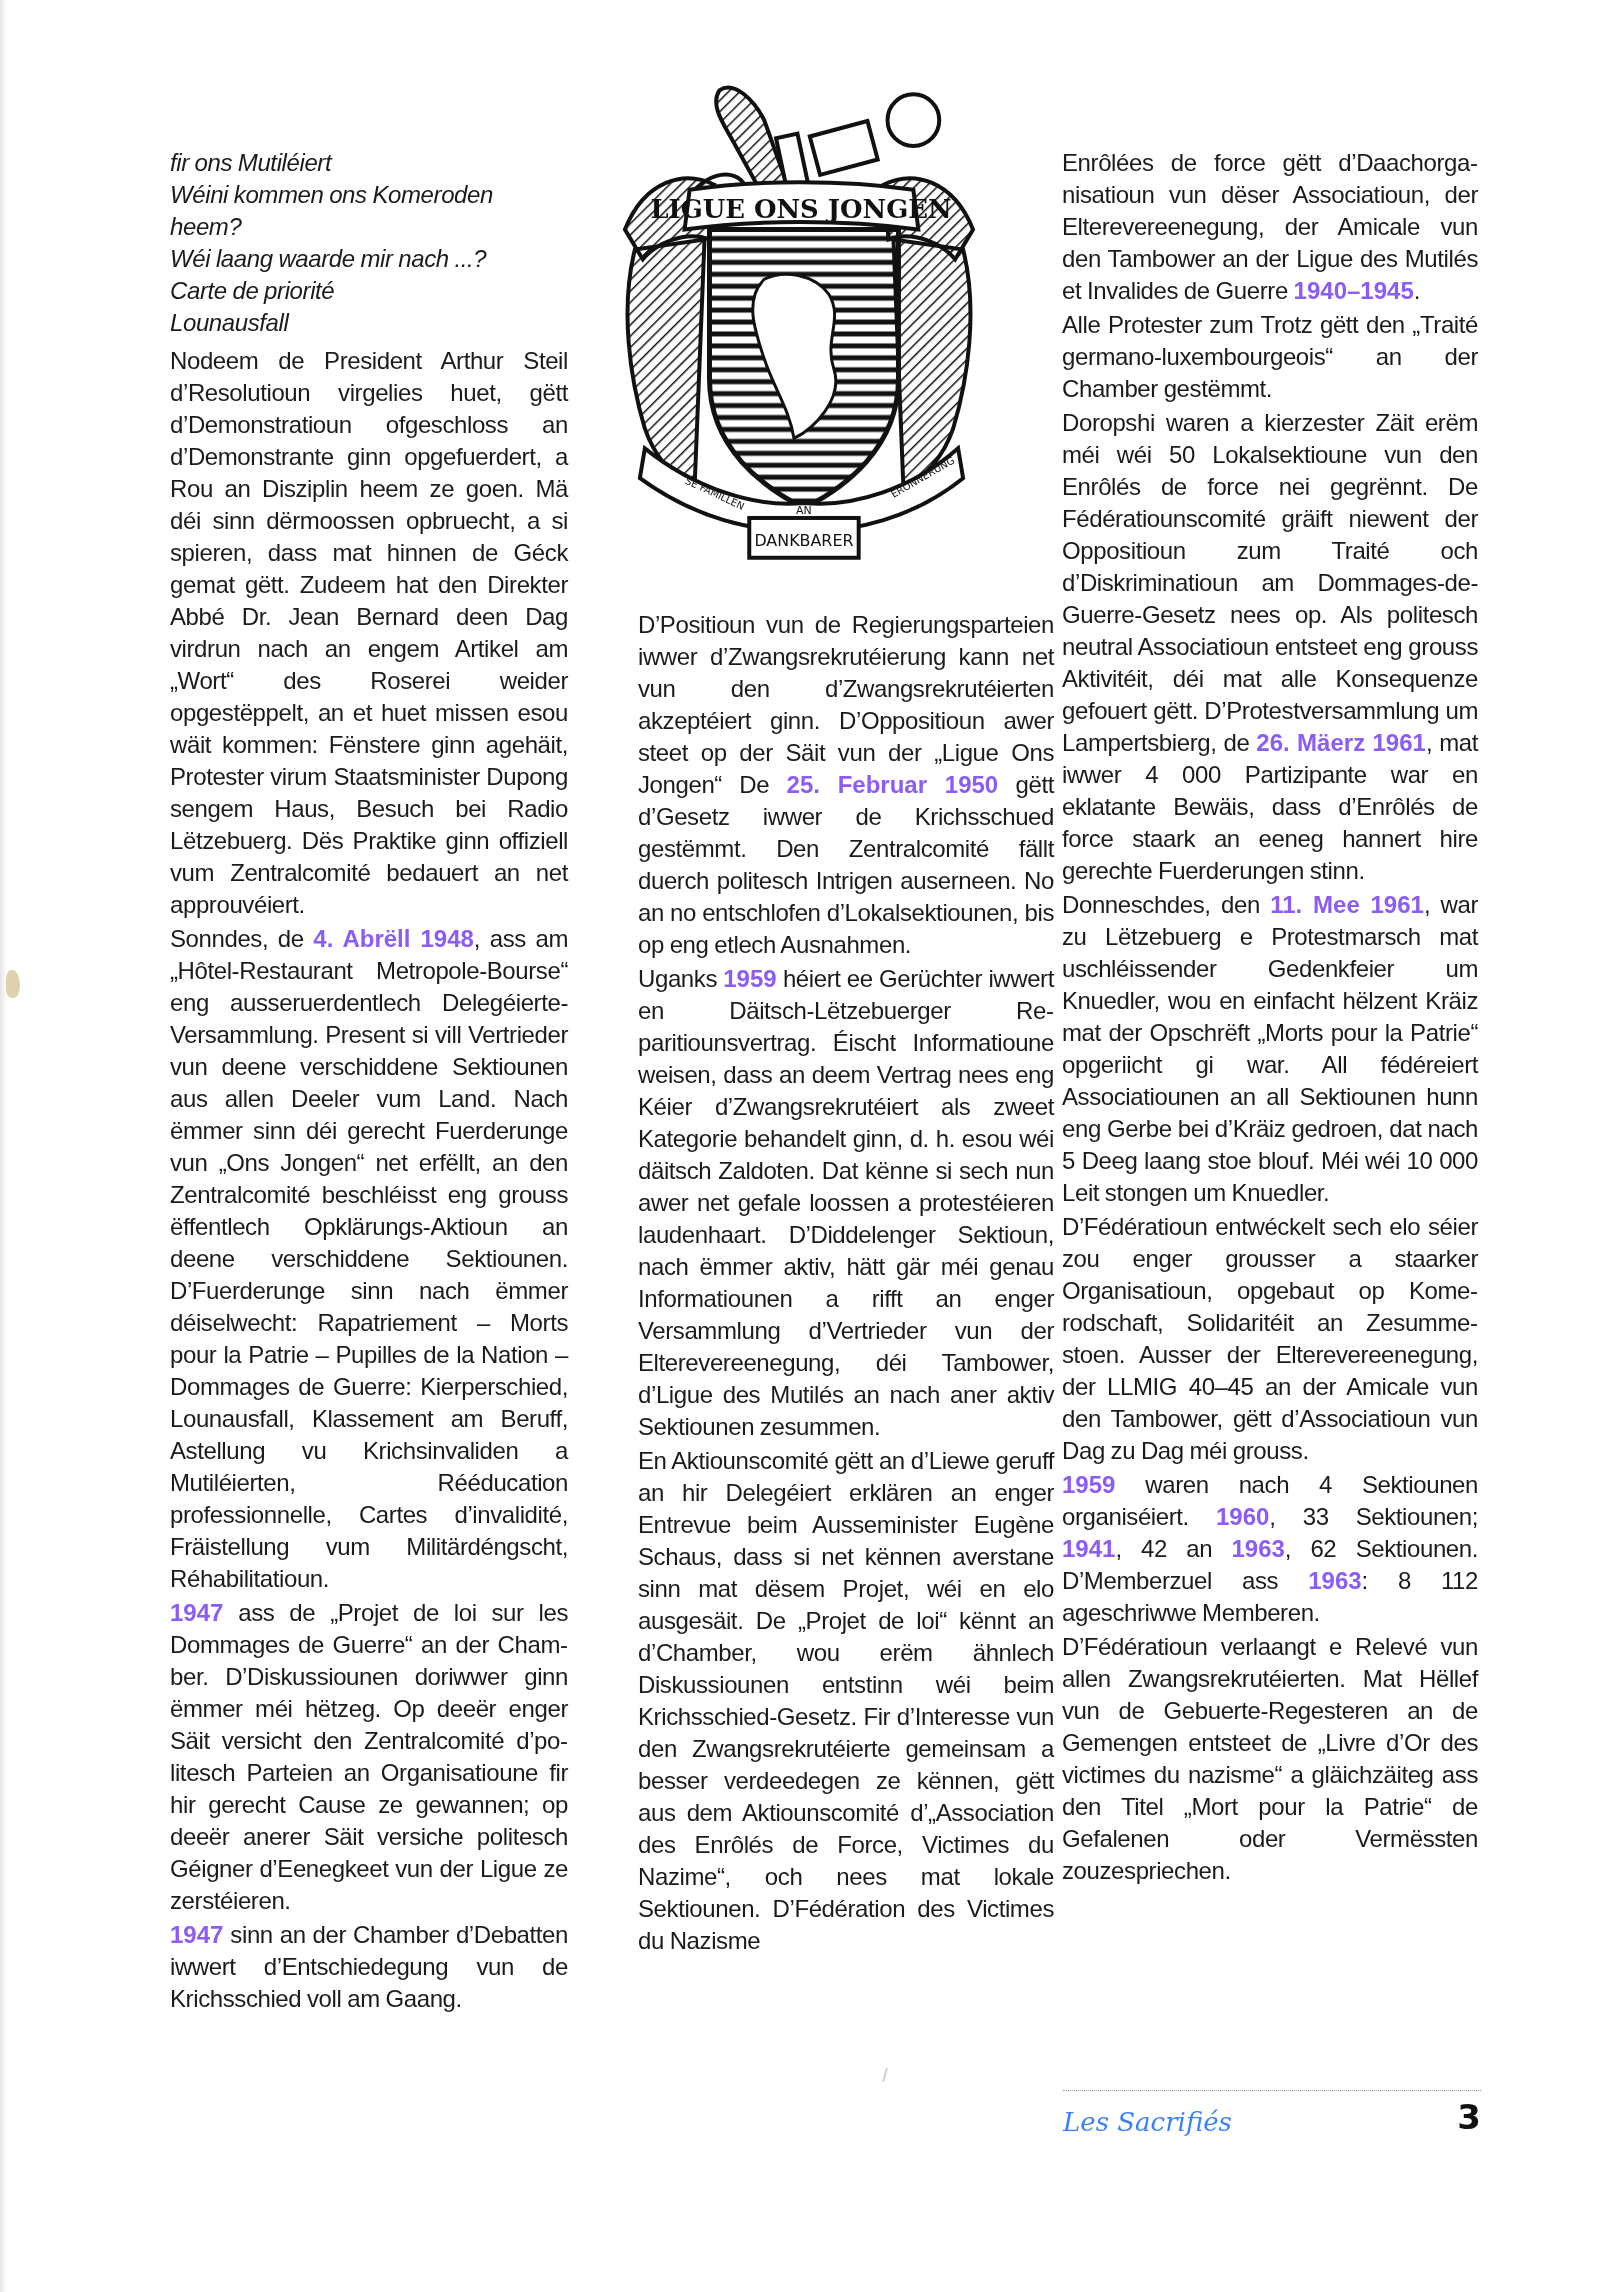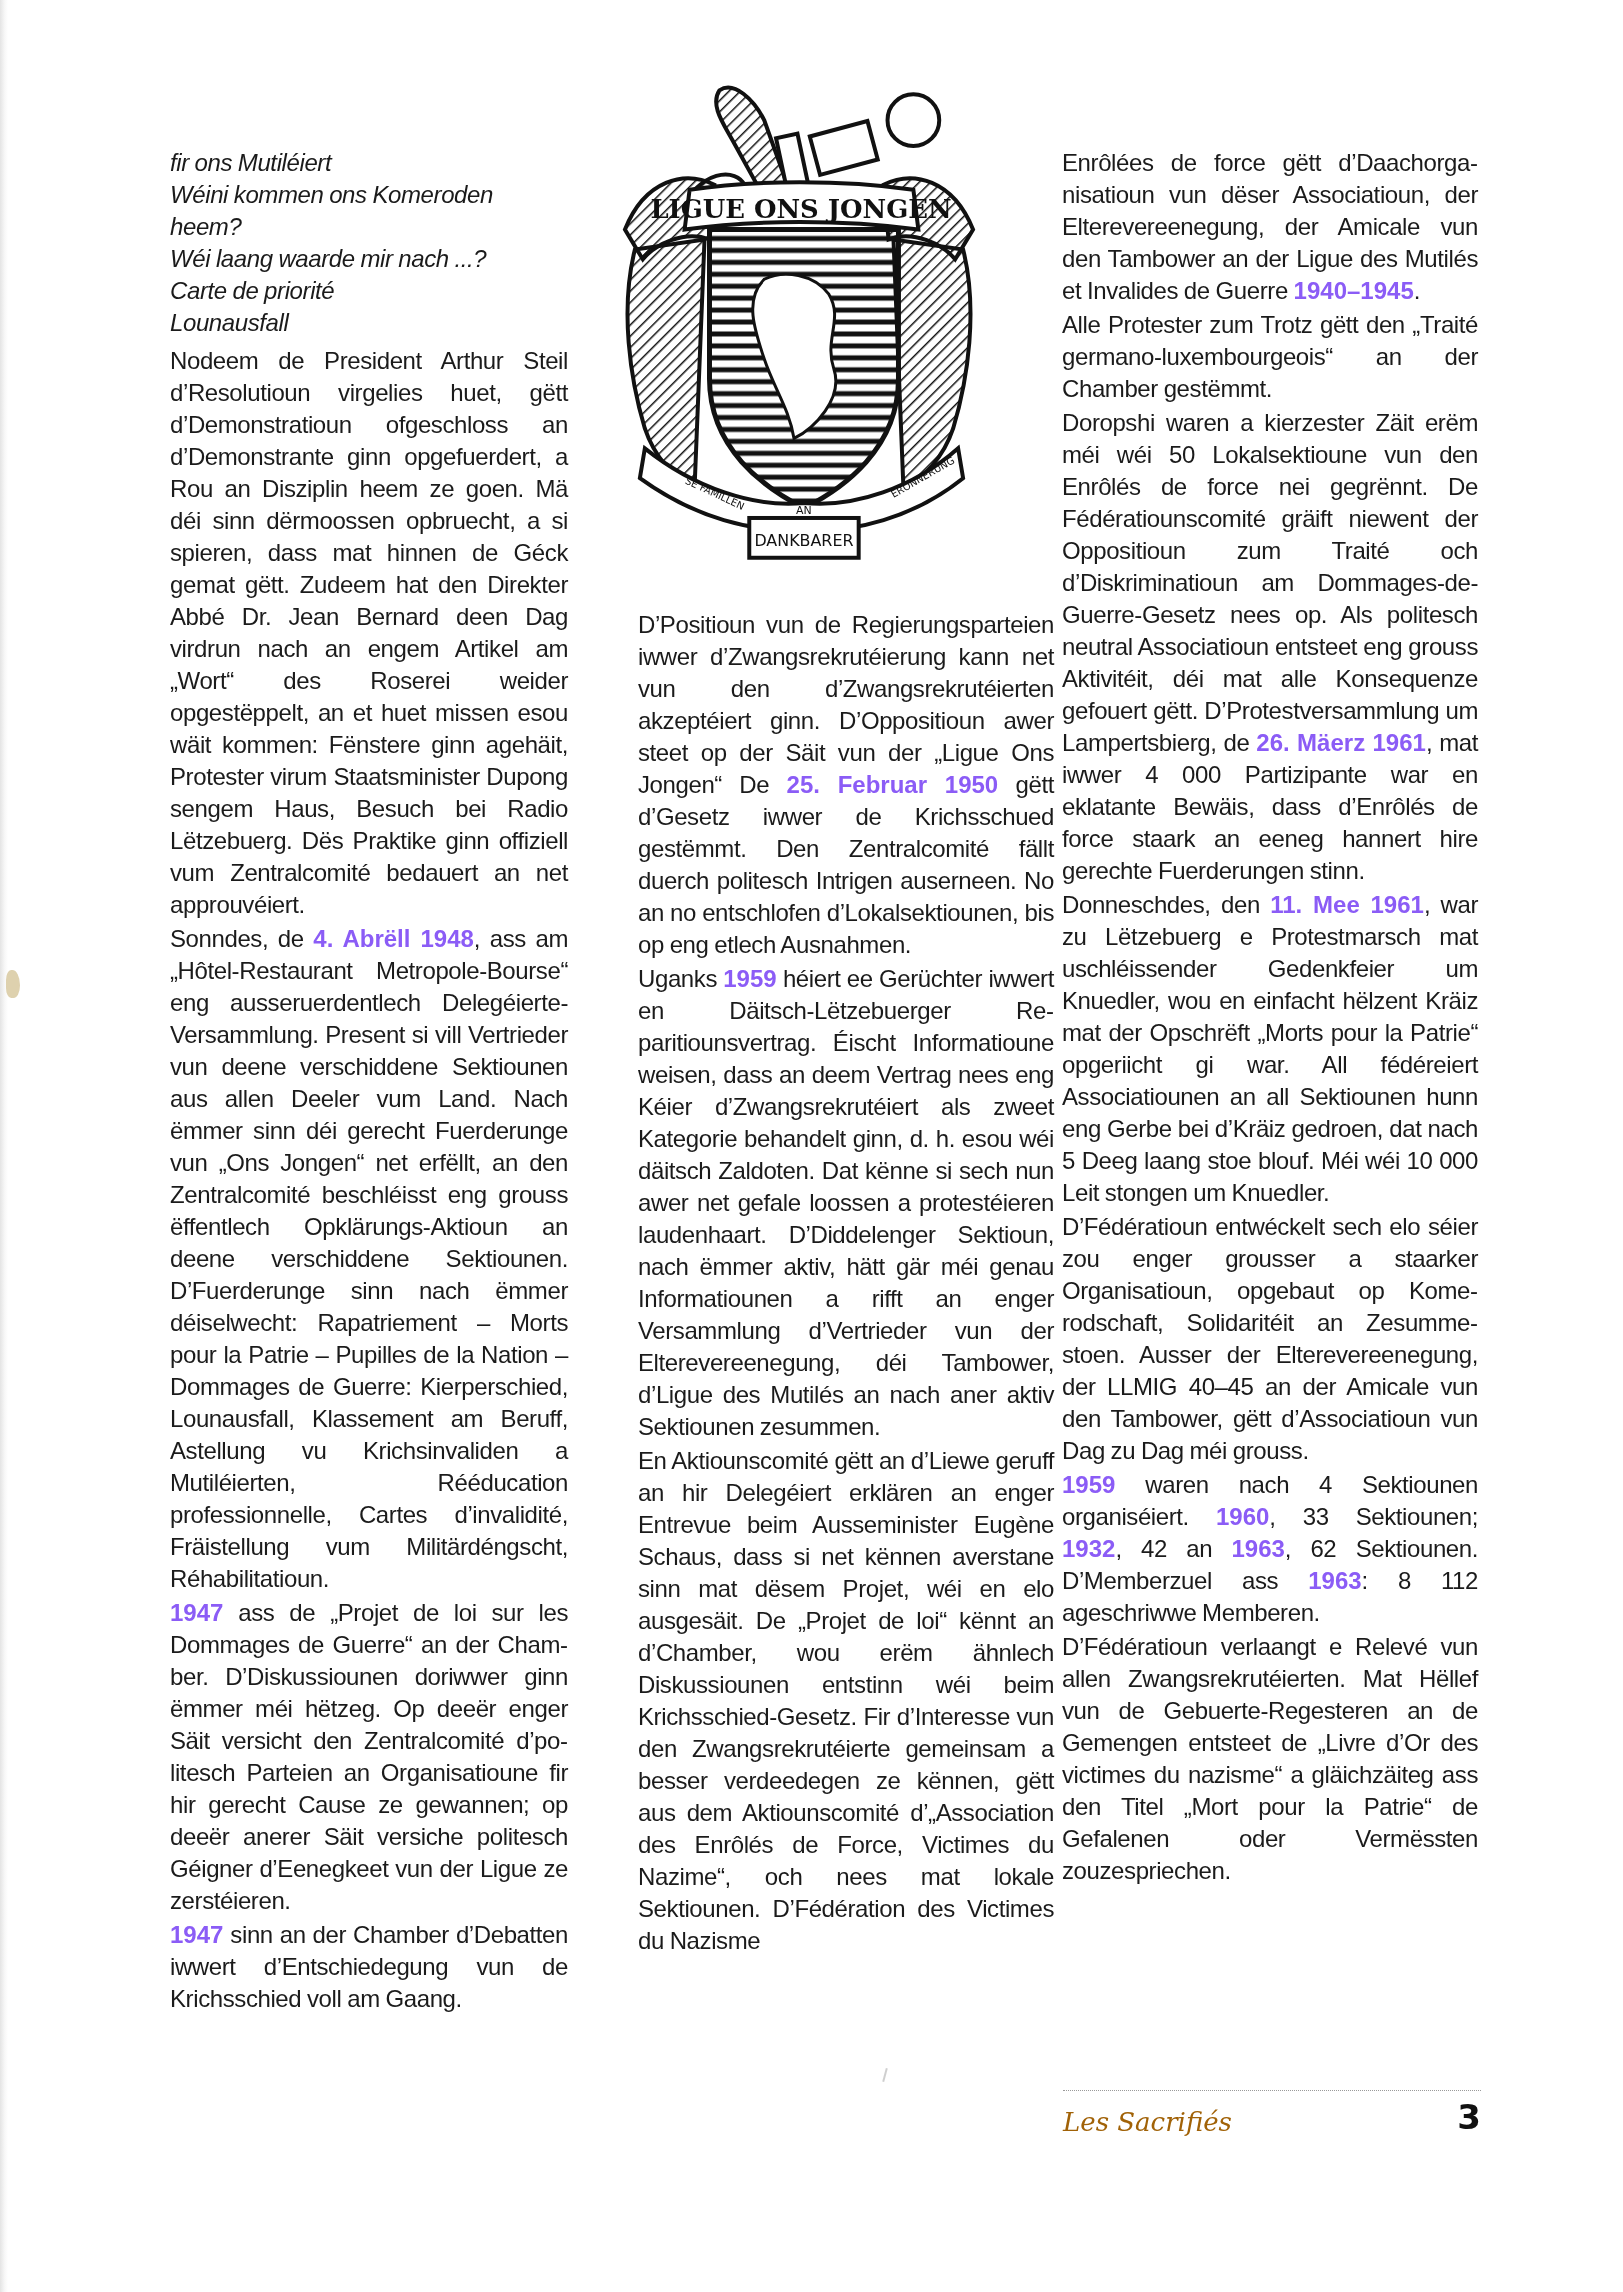--- a/index.html
+++ b/index.html
@@ -38,21 +38,21 @@
   .emblem {
     position: absolute; left: 615px; top: 80px; width: 368px; height: 498px;
   }
   .footer-rule {
     position: absolute; left: 1063px; top: 2090px; width: 418px;
     border-top: 1px dotted #9a9a9a;
   }
   .footer-title {
     position: absolute; left: 1063px; top: 2107px;
     font-family: "DejaVu Serif", "Liberation Serif", serif;
-    font-style: italic; font-size: 26px; color: #a16207;
+    font-style: italic; font-size: 26px; color: #3b82f6;
   }
   .footer-page {
     position: absolute; left: 1433px; top: 2097px; width: 48px; text-align: right;
     font-family: "DejaVu Sans", sans-serif; font-weight: bold; font-size: 34px; color: #111;
   }
   .tick-mark {
     position: absolute; left: 884px; top: 2068px; width: 2px; height: 14px;
     background: #cfcfcf; transform: rotate(15deg);
   }
 </style>
@@ -121,20 +121,20 @@
   <p>En Aktiounscomité gëtt an d’Liewe geruff an hir Delegéiert erklären an enger Entrevue beim Ausseminister Eugène Schaus, dass si net kënnen averstane sinn mat dësem Projet, wéi en elo ausgesäit. De „Projet de loi“ kënnt an d’Chamber, wou erëm ähnlech Diskussiounen entstinn wéi beim Krichsschied-Gesetz. Fir d’In­teresse vun den Zwangsrekrutéierte gemeinsam a besser verdeedegen ze kënnen, gëtt aus dem Aktiouns­comité d’„Association des Enrôlés de Force, Victimes du Nazime“, och nees mat lokale Sektiounen. D’Fé­dération des Victimes du Nazisme</p>
 </div>
 <div class="tick-mark"></div>
 
 <div class="col col-right">
   <p><span>Enrôlées de force gëtt d’Daachorga­nisatioun vun dëser Associatioun, der Elterevereenegung, der Amicale vun den Tambower an der Ligue des Mutilés et Invalides de Guerre </span><span class="hl">1940–1945</span><span>.</span></p>
   <p>Alle Protester zum Trotz gëtt den „Traité germano-luxembourgeois“ an der Chamber gestëmmt.</p>
   <p><span>Doropshi waren a kierzester Zäit erëm méi wéi 50 Lokalsektioune vun den Enrôlés de force nei gegrënnt. De Fédératiounscomité gräift niewent der Oppositioun zum Traité och d’Diskriminatioun am Dommages-de-Guerre-Gesetz nees op. Als politesch neutral Associa­tioun entsteet eng grouss Aktivitéit, déi mat alle Konsequenze gefouert gëtt. D’Protestversammlung um Lampertsbierg, de </span><span class="hl">26. Mäerz 1961</span><span>, mat iwwer 4 000 Partizipante war en eklatante Bewäis, dass d’Enrôlés de force staark an eeneg hannert hire gerechte Fuerderungen stinn.</span></p>
   <p><span>Donneschdes, den </span><span class="hl">11. Mee 1961</span><span>, war zu Lëtzebuerg e Protestmarsch mat uschléissender Gedenkfeier um Knuedler, wou en einfacht hëlzent Kräiz mat der Opschrëft „Morts pour la Patrie“ opgeriicht gi war. All fédéreiert Associatiounen an all Sek­tiounen hunn eng Gerbe bei d’Kräiz gedroen, dat nach 5 Deeg laang stoe blouf. Méi wéi 10 000 Leit stongen um Knuedler.</span></p>
   <p>D’Fédératioun entwéckelt sech elo séier zou enger grousser a staarker Organisatioun, opgebaut op Kome­rodschaft, Solidaritéit an Zesumme­stoen. Ausser der Elterevereene­gung, der LLMIG 40–45 an der Ami­cale vun den Tambower, gëtt d’As­sociatioun vun Dag zu Dag méi grouss.</p>
-  <p><span class="hl">1959</span><span> waren nach 4 Sektiounen organiséiert. </span><span class="hl">1960</span><span>, 33 Sektiounen; </span><span class="hl">1932</span><span>, 42 an </span><span class="hl">1963</span><span>, 62 Sektiounen. D’Memberzuel ass </span><span class="hl">1963</span><span>: 8 112 ageschriwwe Memberen.</span></p>
+  <p><span class="hl">1959</span><span> waren nach 4 Sektiounen organiséiert. </span><span class="hl">1960</span><span>, 33 Sektiounen; </span><span class="hl">1941</span><span>, 42 an </span><span class="hl">1963</span><span>, 62 Sektiounen. D’Memberzuel ass </span><span class="hl">1963</span><span>: 8 112 ageschriwwe Memberen.</span></p>
   <p>D’Fédératioun verlaangt e Relevé vun allen Zwangsrekrutéierten. Mat Hëllef vun de Gebuerte-Regesteren an de Gemengen entsteet de „Livre d’Or des victimes du nazisme“ a gläichzäiteg ass den Titel „Mort pour la Patrie“ de Gefalenen oder Ver­mëssten zouzespriechen.</p>
 </div>
 
 <div class="footer-rule"></div>
 <div class="footer-title">Les Sacrifiés</div>
 <div class="footer-page">3</div>
 
 
 </body></html>

